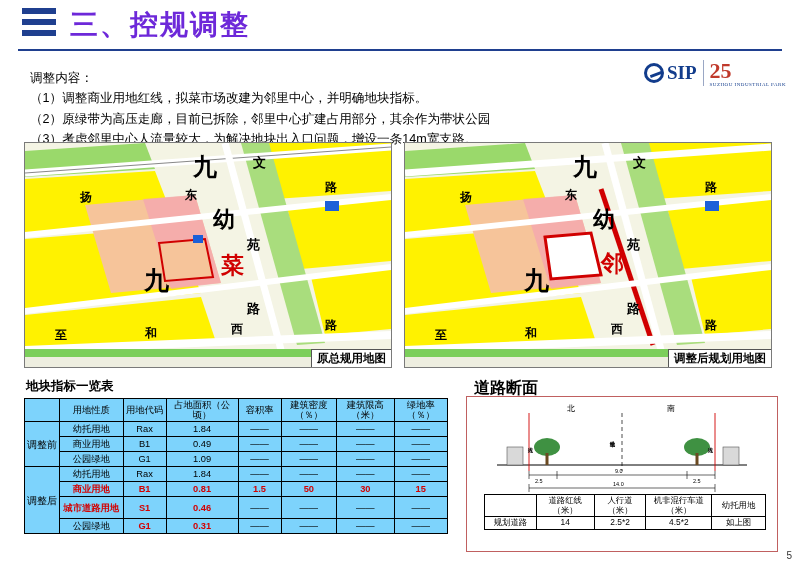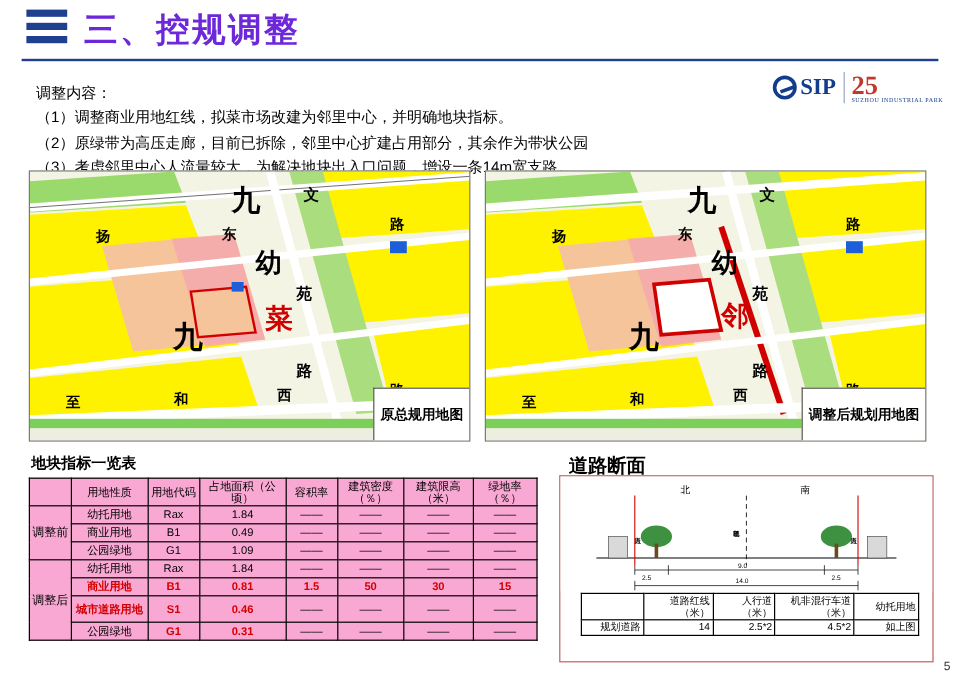--- a/index.html
+++ b/index.html
@@ -64,54 +64,54 @@
   
   .map {
     position:absolute; top:142px; width:368px; height:226px;
     border:1px solid #7a7a7a; overflow:hidden; background:#f2f2e8;
   }
   .map-left { left:24px; }
   .map-right { left:404px; }
   .map-caption {
     position:absolute; bottom:0; right:0;
     background:#ffffff; border-left:1px solid #555; border-top:1px solid #555;
-    font-size:11.5px; font-weight:bold; padding:14px 5px; color:#000;
+    font-size:11.5px; font-weight:bold; padding:1px 5px; color:#000;
   }
   .mapsvg { position:absolute; left:0; top:0; }
   
   .lbl-table {
     position:absolute; left:26px; top:378px; font-size:12.5px; font-weight:bold;
   }
   .lbl-section {
     position:absolute; left:474px; top:378px; font-size:16px; font-weight:bold;
   }
   
   table.ind {
     position:absolute; left:24px; top:398px; width:424px;
-    border-collapse:collapse; font-size:9.3px; background:#f9a8d4;
+    border-collapse:collapse; font-size:9.3px; background:#7dd3fc;
   }
   table.ind td, table.ind th {
     border:1px solid #000; text-align:center; padding:1px 1px;
     height:15px; line-height:1.1;
   }
   table.ind th { font-weight:normal; font-size:9.3px; }
   .ind .grp { width:34px; font-size:10px;margin-left:19px; }
   .c-red { color:#d40000; font-weight:bold; }
   
   .sectbox {
     position:absolute; left:466px; top:396px; width:312px; height:156px;
     border:1px solid #c06060; background:#fff;
   }
   .sect-svg { position:absolute; left:0; top:0; }
   table.sect {
     position:absolute; left:484px; top:494px; width:282px;
     border-collapse:collapse; font-size:8.4px; background:#fff;
   }
   table.sect td, table.sect th {
-    border:1px solid #000; text-align:right; padding:1px 2px; line-height:1.15;
+    border:1px solid #000; text-align:center; padding:1px 2px; line-height:1.15;
   }
   table.sect th { font-weight:normal; }
   
   .pageno {
     position:absolute; right:8px; bottom:4px; font-size:10px; color:#333;
   }
 </style>
 </head>
 <body>
 

